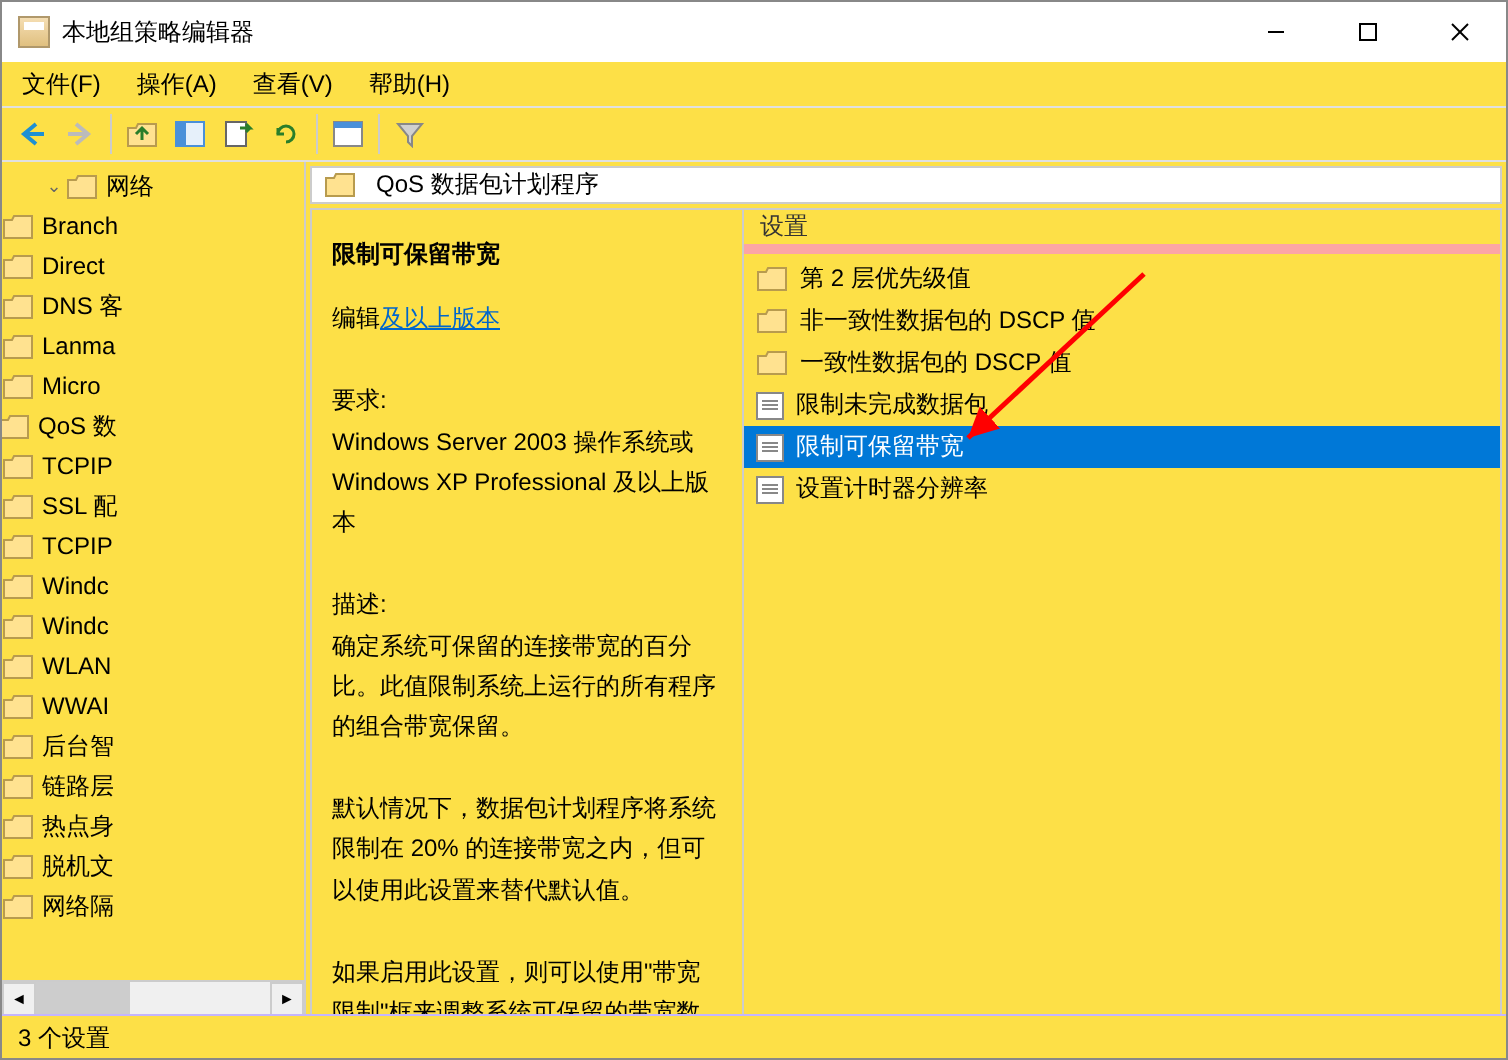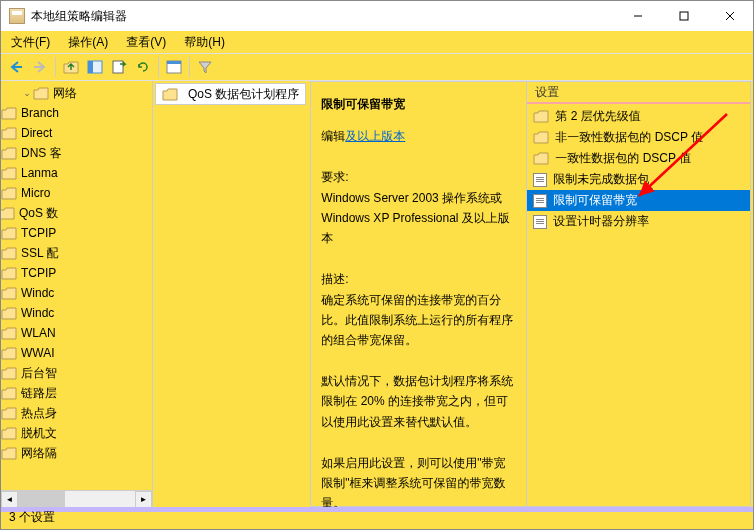--- a/index.html
+++ b/index.html
@@ -27,37 +27,37 @@
 .tree { flex: 1; overflow: hidden; font-size: 12px; padding-top: 2px; }
 .tree-row { display: flex; align-items: center; height: 20px; white-space: nowrap; }
 .tree-row.header { padding-left: 34px; }
 .tree-row .chev { width: 12px; text-align: center; font-size: 9px; color: #666; margin-left: -14px; }
 .folder { width: 16px; height: 13px; margin-right: 4px; flex-shrink: 0; }
 .hscroll { height: 17px; border-top: 1px solid #ccc; background: #f0f0f0; display: flex; }
 .hscroll .btn { width: 17px; height: 17px; background: #f0f0f0; border: 1px solid #ccc; display: flex; align-items: center; justify-content: center; font-size: 8px; }
 .hscroll .track { flex: 1; background: #f0f0f0; position: relative; }
 .hscroll .thumb { position: absolute; left: 0; top: 0; bottom: 0; width: 40%; background: #cdcdcd; }
 
-.right-pane { flex: 1; display: flex; flex-direction: row; }
+.right-pane { flex: 1; display: flex; flex-direction: column; }
 .hdr { height: 22px; border: 1px solid #ccc; margin: 2px; display: flex; align-items: center; padding: 0 6px; font-size: 12px; gap: 6px; background: #fff; }
 .content { flex: 1; display: flex; border: 1px solid #ccc; margin: 0 2px; }
 .desc-pane { width: 216px; padding: 12px 10px; font-size: 12px; line-height: 1.7; border-right: 1px solid #ccc; }
 .desc-pane .item-title { font-weight: bold; margin-bottom: 12px; }
 .desc-pane a { color: #0066cc; text-decoration: underline; }
 
 .list-pane { flex: 1; display: flex; flex-direction: column; }
-.list-hdr { height: 22px; border-bottom: 2px solid #fca5a5; display: flex; align-items: center; padding: 0 8px; font-size: 12px; color: #333; }
+.list-hdr { height: 22px; border-bottom: 5px solid #fca5a5; display: flex; align-items: center; padding: 0 8px; font-size: 12px; color: #333; }
 .list-body { flex: 1; font-size: 12px; padding: 2px 0; position: relative; }
 .list-row { height: 21px; display: flex; align-items: center; padding: 0 6px; gap: 6px; }
 .list-row.selected { background: #0078d7; color: #fff; }
 .li-icon { width: 16px; height: 13px; flex-shrink: 0; }
 .doc-icon { width: 14px; height: 14px; border: 1px solid #888; background: #fff; flex-shrink: 0; position: relative; }
 .doc-icon::before { content: ""; position: absolute; left: 2px; right: 2px; top: 3px; height: 1px; background: #888; box-shadow: 0 2px #888, 0 4px #888; }
 
-.status { height: 22px; border-top: 5px solid #c4b5fd; font-size: 12px; padding: 3px 8px; display: flex; align-items: flex-end; }
+.status { height: 22px; border-top: 1px solid #c4b5fd; font-size: 12px; padding: 3px 8px; display: flex; align-items: flex-start; }
 
 .arrow-svg { position: absolute; pointer-events: none; }
 </style>
 </head>
 <body>
 
 <div class="window">
   <div class="titlebar">
     <div class="icon"></div>
     <div class="title">本地组策略编辑器</div>

